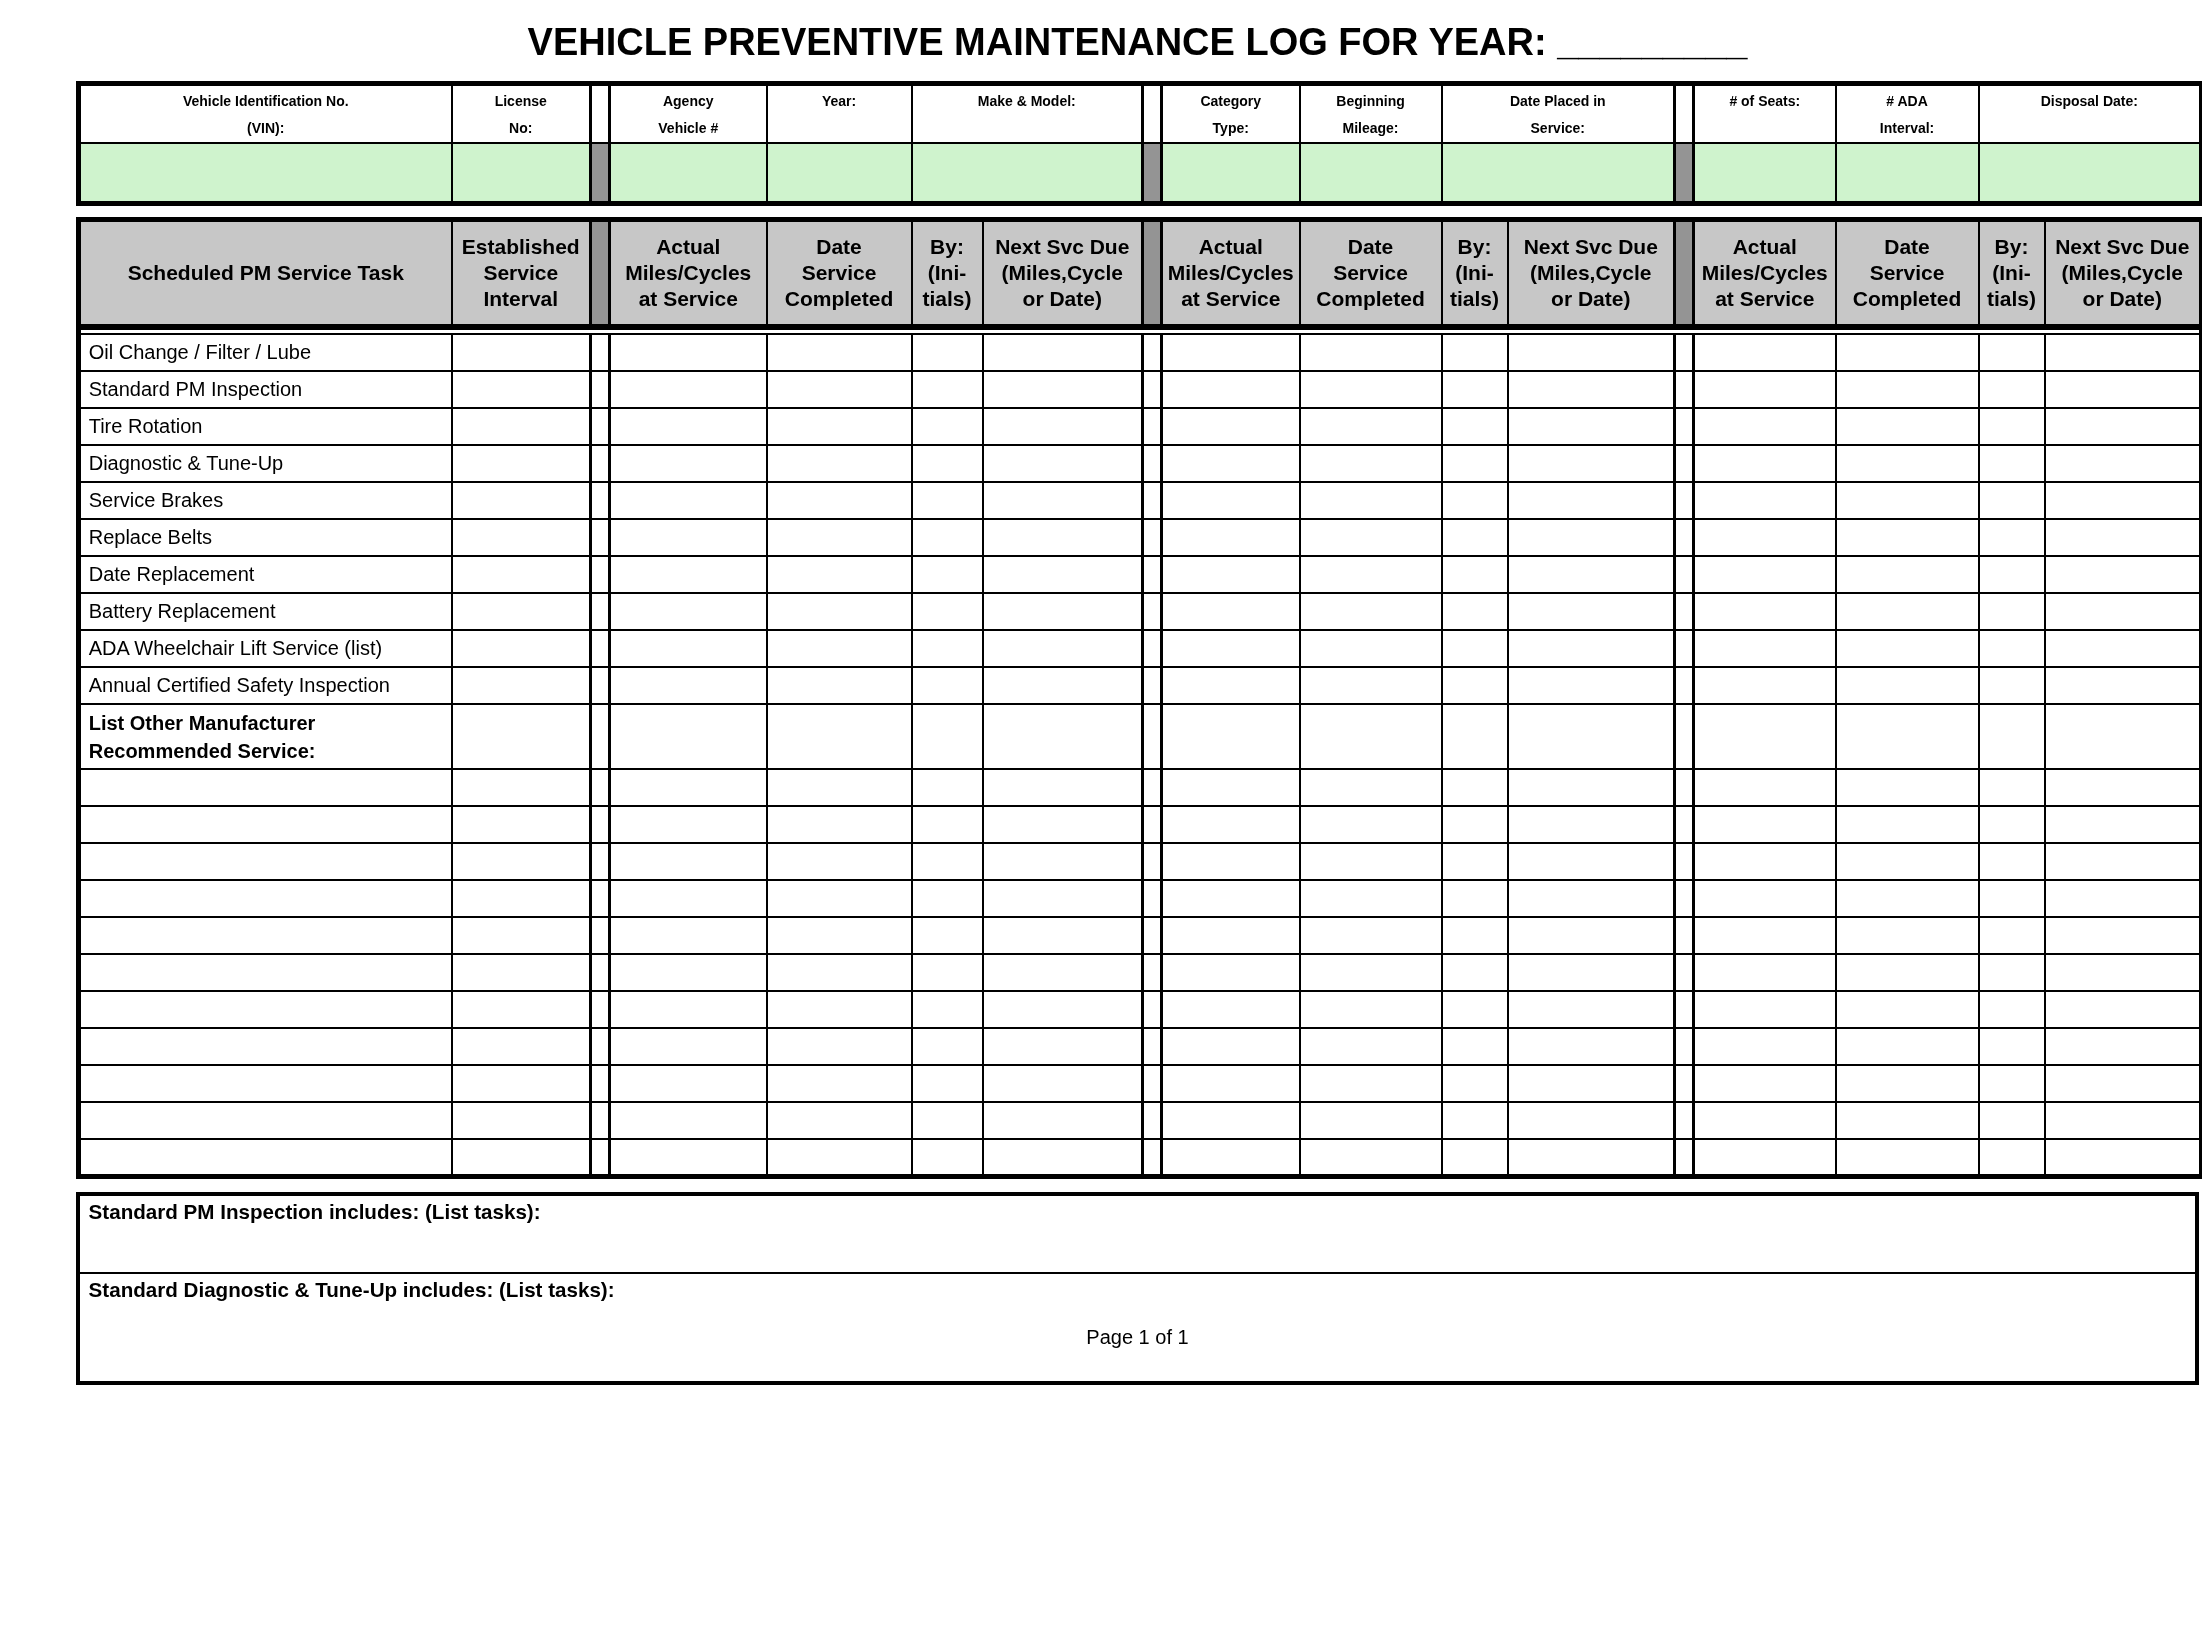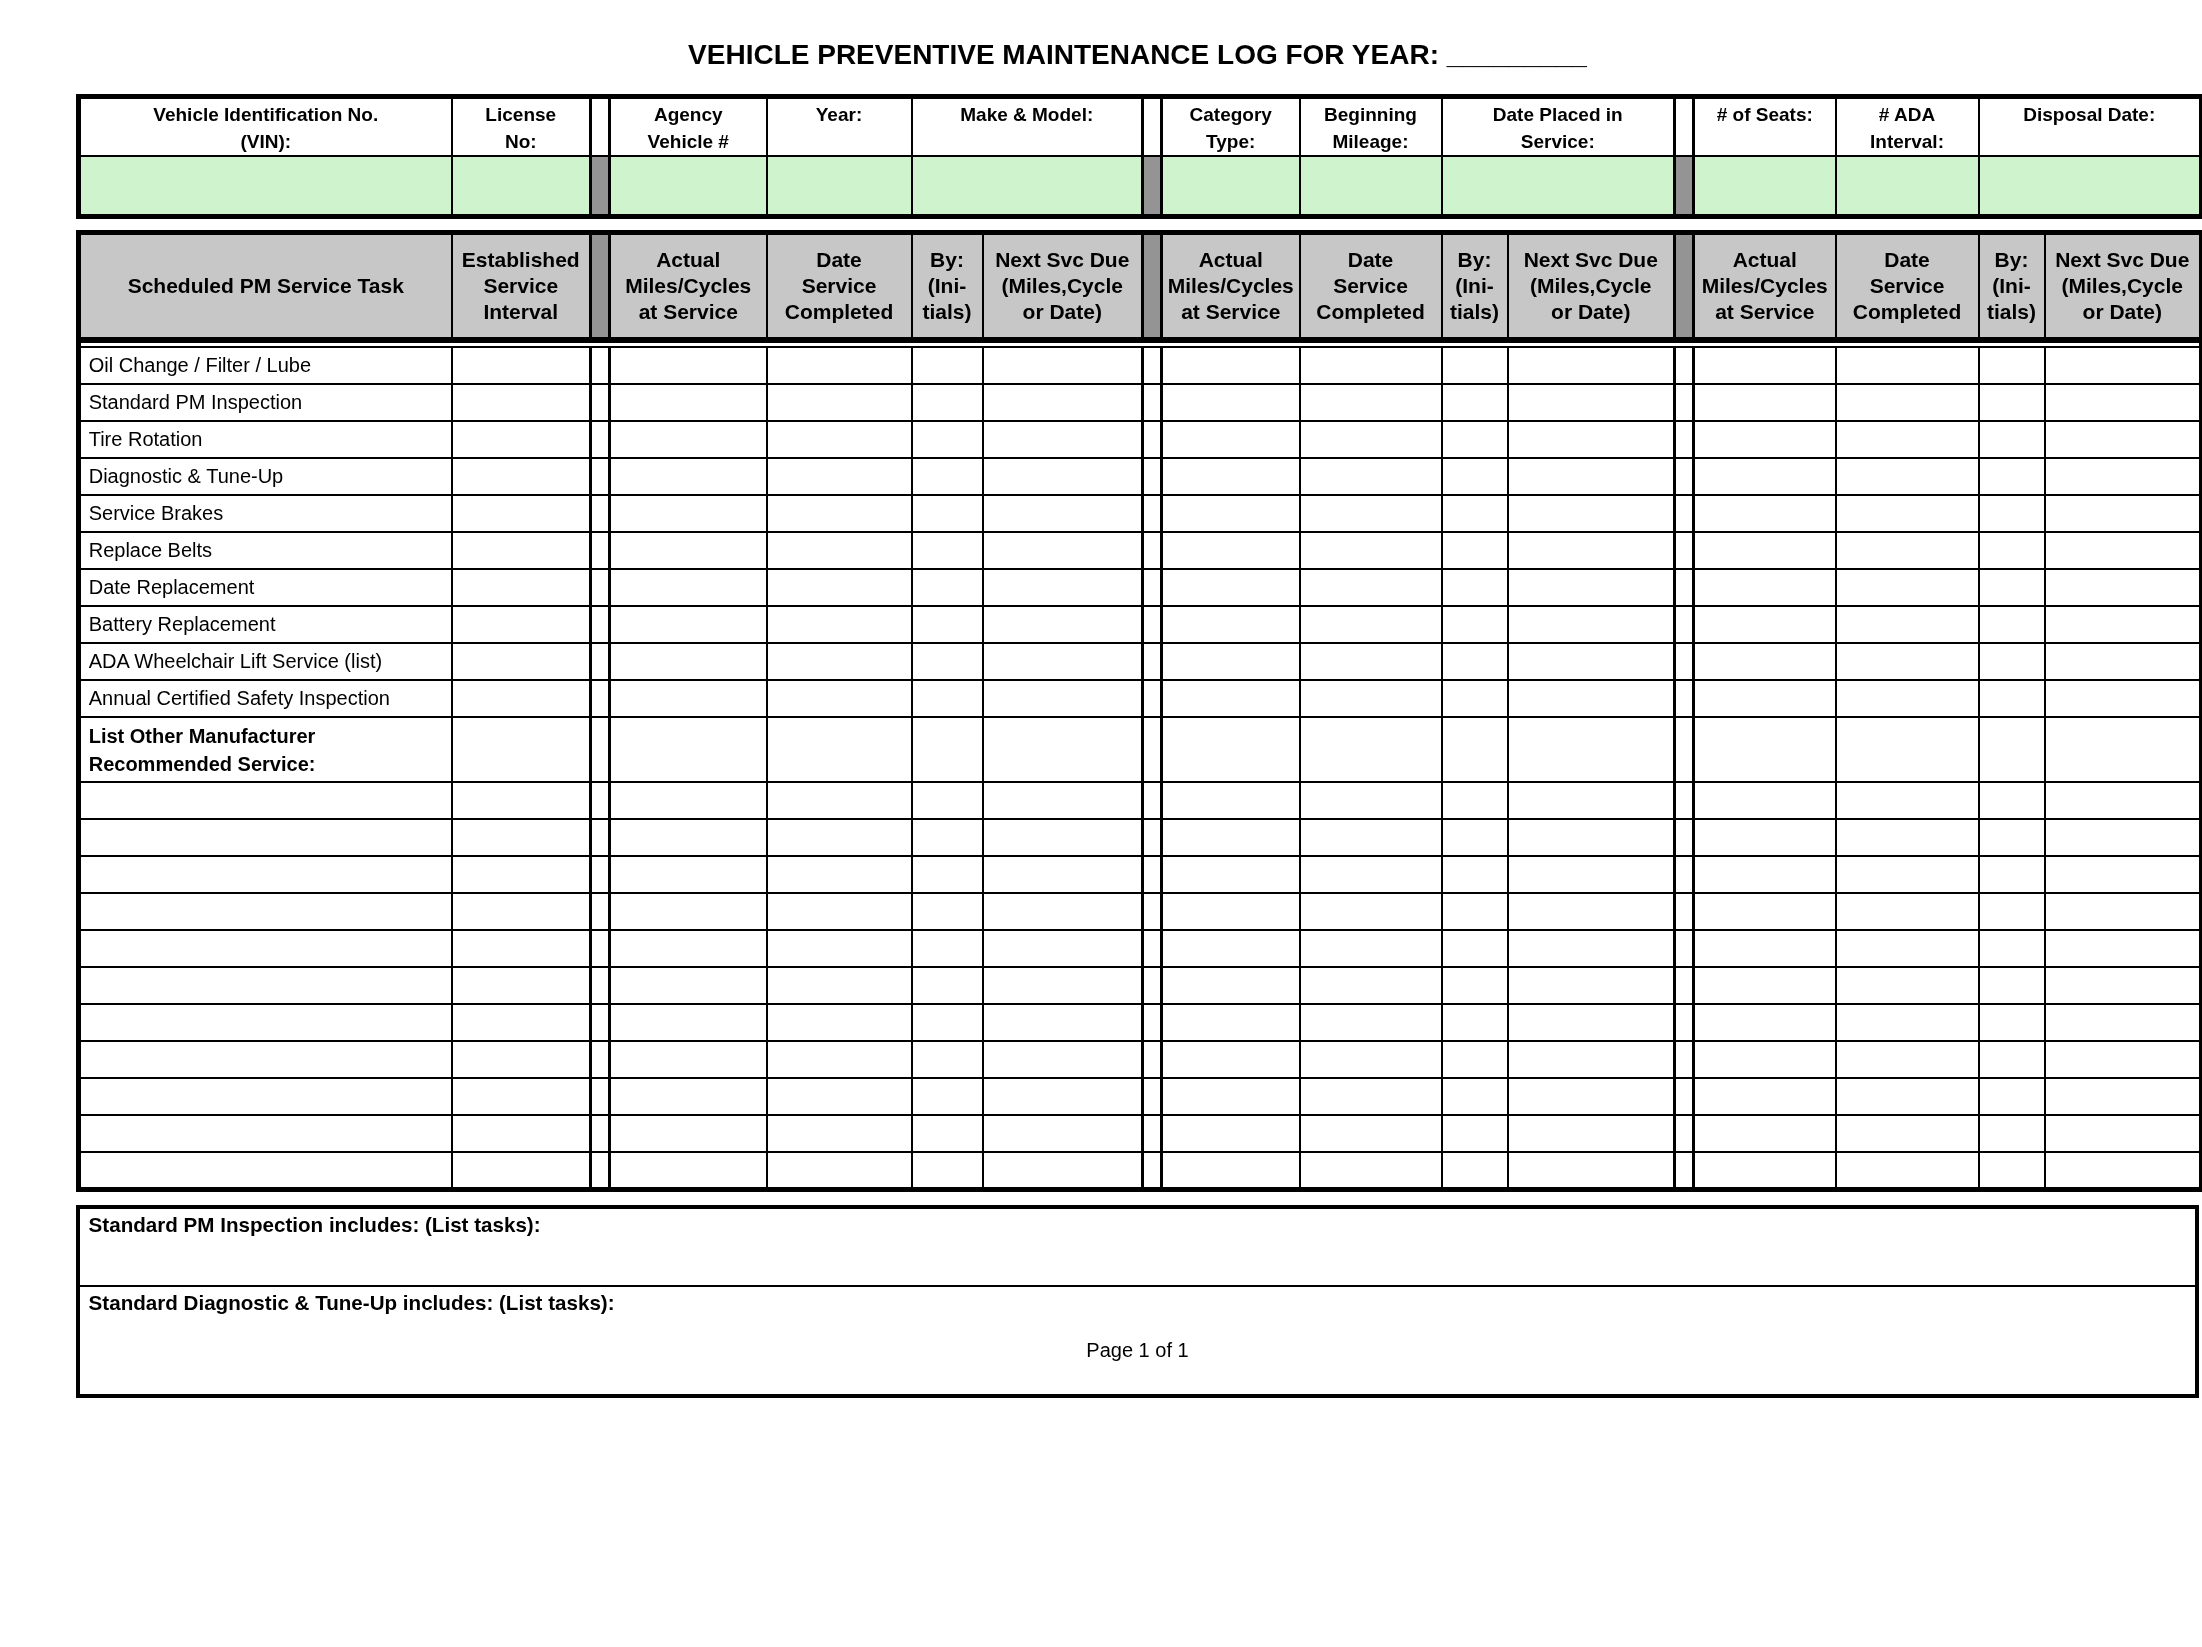--- a/index.html
+++ b/index.html
@@ -15,35 +15,35 @@
   .content{margin-left:76px;width:2123px;}
 
   
   .banner{
     margin-top:62px;height:81px;background:var(--green);
     text-align:center;line-height:81px;font-weight:bold;font-size:31px;
   }
 
   
   .title-row{
-    margin-top:30px;height:50px;line-height:50px;text-align:center;
-    font-weight:bold;font-size:28px;white-space:nowrap;
+    margin-top:17px;height:50px;line-height:50px;text-align:center;
+    font-weight:bold;font-size:38px;white-space:nowrap;
   }
   .title-blank{letter-spacing:0;}
 
   
   table{border-collapse:collapse;table-layout:fixed;width:2123px;}
   td,th{border:2.6px solid #000;overflow:hidden;padding:0;box-sizing:border-box;}
   table.grid{border:5.2px solid #000;}
   .sep{background:var(--sep-gray);border-left:3.4px solid #000;border-right:3.4px solid #000;}
 
   
   .info-table{margin-top:13.8px;}
   .info-table th{
-    background:#fff;font-weight:bold;font-size:19px;line-height:27px;
+    background:#fff;font-weight:bold;font-size:14px;line-height:27px;
     vertical-align:top;padding-top:2.6px;height:55px;text-align:center;
   }
   .info-table td.val{height:60px;background:var(--green);}
 
   
   .pm-table{margin-top:11.2px;}
   .pm-table th.hdr{
     background:var(--hdr-gray);font-weight:bold;font-size:21px;line-height:26px;
     text-align:center;vertical-align:middle;height:107px;border-bottom:2px solid #0369a1;
   }

